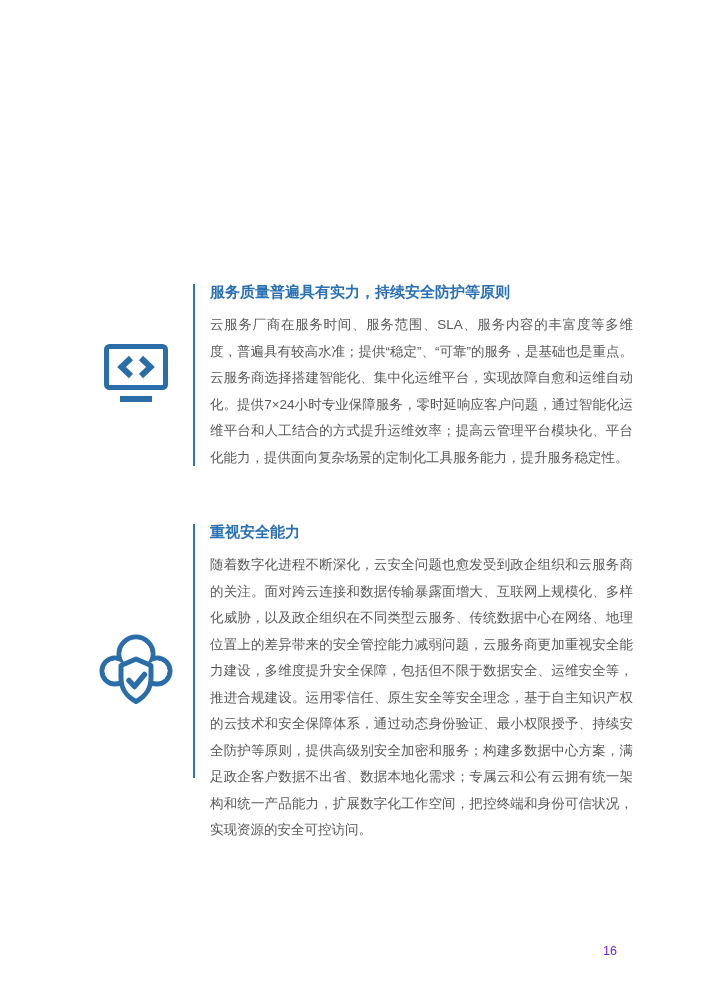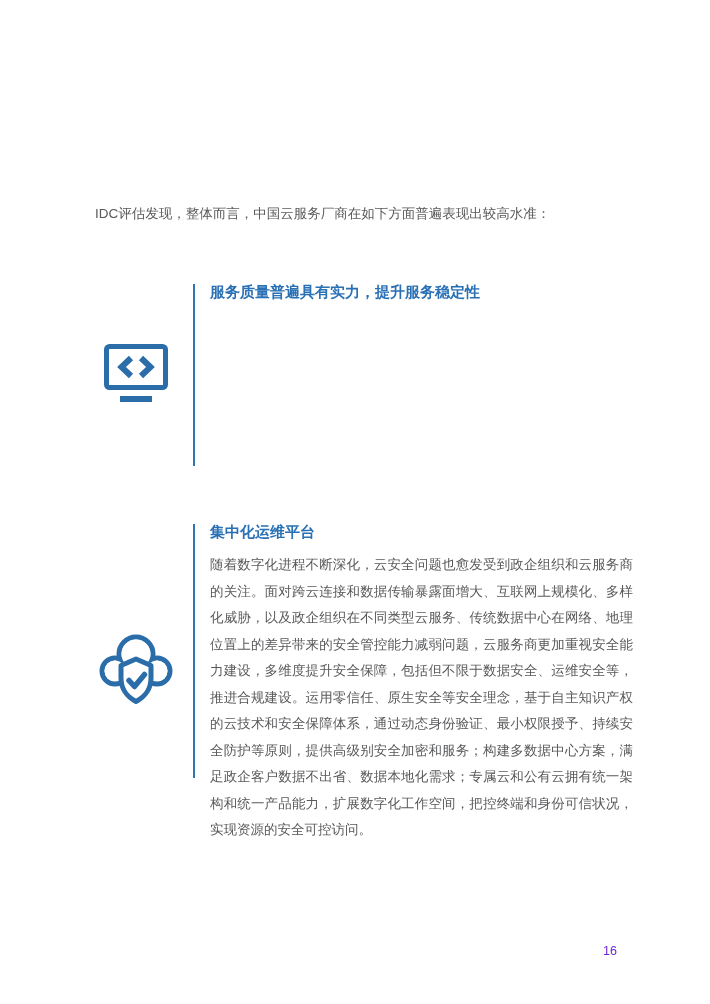--- a/index.html
+++ b/index.html
@@ -68,34 +68,34 @@
     text-align: center;
     font-size: 12.5px;
     color: #6d28d9;
   }
 </style>
 </head>
 <body>
 
 <div class="page">
 
-  <div class="intro">IDC评估发现，整体而言，中国云服务厂商在如下方面普遍表现出较高水准：</div>
 
   <div class="icon-box icon-code-screen">
     <svg width="64" height="60" viewBox="0 0 64 60" fill="none" xmlns="http://www.w3.org/2000/svg">
       <rect x="2.5" y="2.5" width="59" height="41" rx="3" stroke="currentColor" stroke-width="5" fill="none"></rect>
       <polyline points="27,14 17.5,23 27,32" stroke="currentColor" stroke-width="6" fill="none" stroke-linejoin="miter"></polyline>
       <polyline points="37,14 46.5,23 37,32" stroke="currentColor" stroke-width="6" fill="none" stroke-linejoin="miter"></polyline>
       <line x1="16" y1="55" x2="48" y2="55" stroke="currentColor" stroke-width="6"></line>
     </svg>
   </div>
 
   <div class="section section-1">
     <div class="bar"></div>
-    <h2>服务质量普遍具有实力，提升服务稳定性</h2>
+    <h2>服务质量普遍具有实力，持续安全防护等原则</h2>
+    <p>云服务厂商在服务时间、服务范围、SLA、服务内容的丰富度等多维度，普遍具有较高水准；提供“稳定”、“可靠”的服务，是基础也是重点。云服务商选择搭建智能化、集中化运维平台，实现故障自愈和运维自动化。提供7×24小时专业保障服务，零时延响应客户问题，通过智能化运维平台和人工结合的方式提升运维效率；提高云管理平台模块化、平台化能力，提供面向复杂场景的定制化工具服务能力，提升服务稳定性。</p>
   </div>
 
   <div class="icon-box icon-cloud-shield">
     <svg width="76" height="80" viewBox="0 0 76 80" fill="none" xmlns="http://www.w3.org/2000/svg">
 
       <circle cx="17" cy="45" r="13" stroke="currentColor" stroke-width="5" fill="none"></circle>
       <circle cx="59" cy="45" r="13" stroke="currentColor" stroke-width="5" fill="none"></circle>
       <circle cx="38" cy="28" r="17" stroke="currentColor" stroke-width="5" fill="none"></circle>
       <rect x="15" y="38" width="46" height="17" stroke="currentColor" stroke-width="5" fill="none"></rect>
       <circle cx="17" cy="45" r="10.5" fill="#ffffff"></circle>
@@ -104,19 +104,19 @@
       <rect x="17.5" y="40.5" width="41" height="12" fill="#ffffff"></rect>
 
       <path d="M 38 33 L 53 39.5 V 52 C 53 62.5 47 71 38 75.5 C 29 71 23 62.5 23 52 V 39.5 Z" fill="#ffffff" stroke="currentColor" stroke-width="5" stroke-linejoin="round"></path>
 
       <polyline points="31,54.5 36.5,60.5 46.5,48.5" stroke="currentColor" stroke-width="5.5" fill="none" stroke-linecap="round" stroke-linejoin="round"></polyline>
     </svg>
   </div>
 
   <div class="section section-2">
     <div class="bar"></div>
-    <h2>集中化运维平台</h2>
+    <h2>重视安全能力</h2>
     <p>随着数字化进程不断深化，云安全问题也愈发受到政企组织和云服务商的关注。面对跨云连接和数据传输暴露面增大、互联网上规模化、多样化威胁，以及政企组织在不同类型云服务、传统数据中心在网络、地理位置上的差异带来的安全管控能力减弱问题，云服务商更加重视安全能力建设，多维度提升安全保障，包括但不限于数据安全、运维安全等，推进合规建设。运用零信任、原生安全等安全理念，基于自主知识产权的云技术和安全保障体系，通过动态身份验证、最小权限授予、持续安全防护等原则，提供高级别安全加密和服务；构建多数据中心方案，满足政企客户数据不出省、数据本地化需求；专属云和公有云拥有统一架构和统一产品能力，扩展数字化工作空间，把控终端和身份可信状况，实现资源的安全可控访问。</p>
   </div>
 
   <div class="page-number">16</div>
 
 </div>
 
 </body></html>

